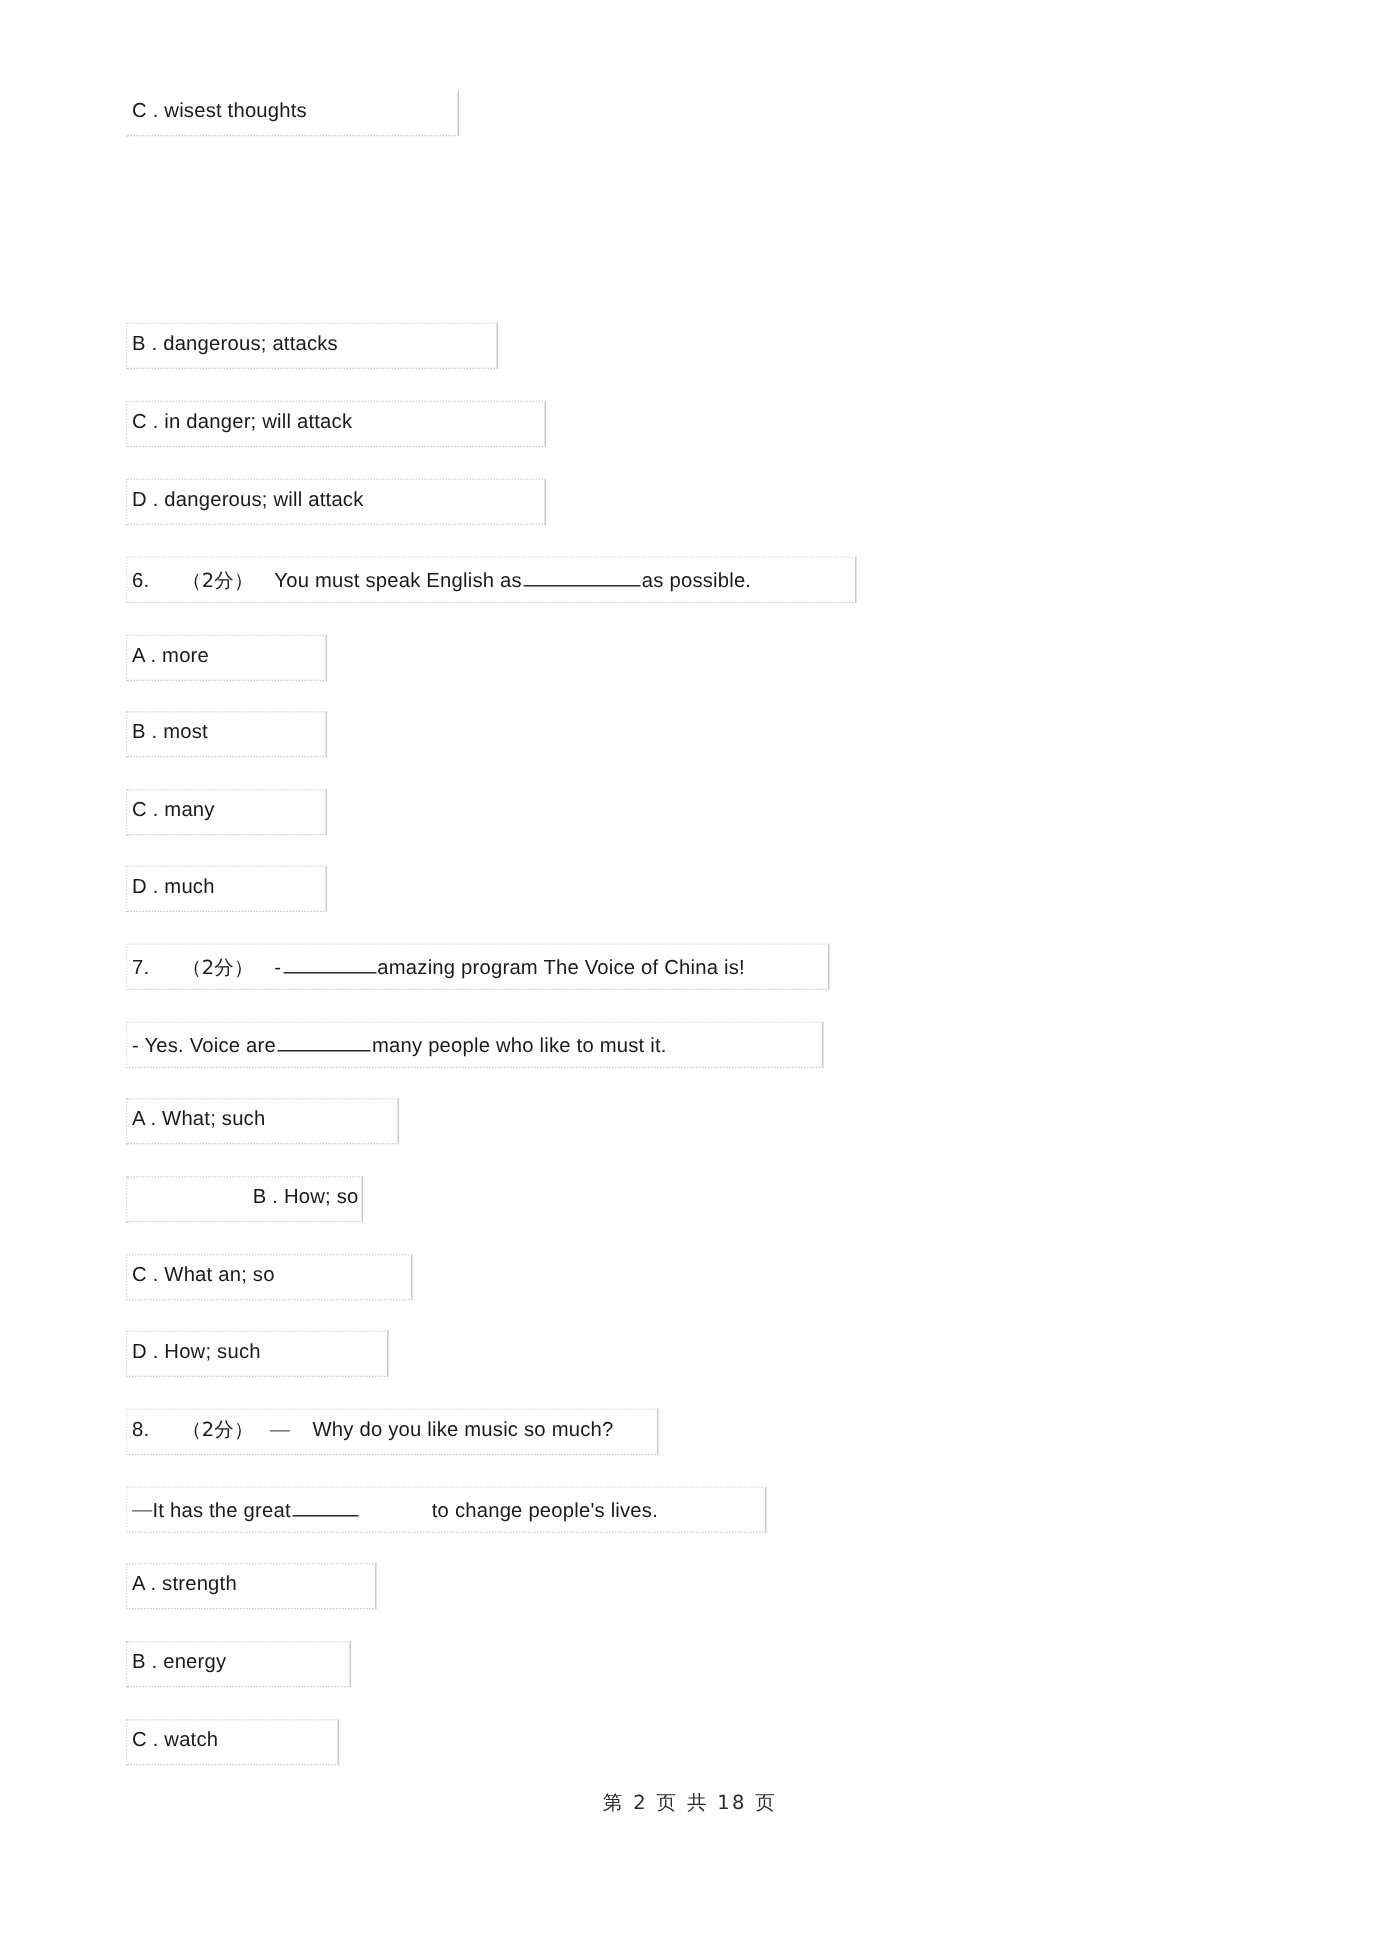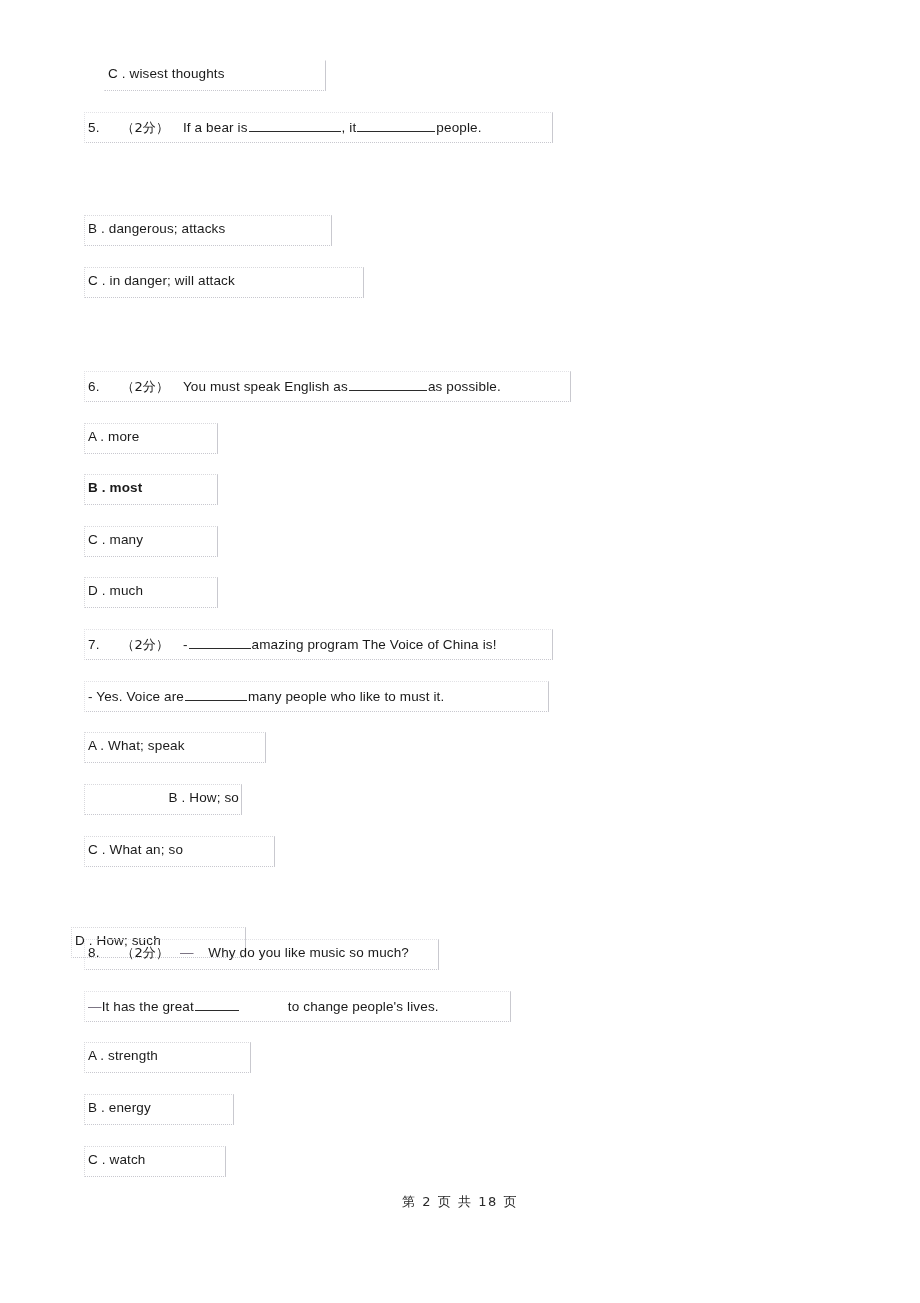--- a/index.html
+++ b/index.html
@@ -45,21 +45,20 @@
   
   .item.stem {
     font-size: 13.5px;
     border-top: 1px dotted #e2e2e6;
     border-left: 1px dotted #e2e2e6;
   }
 
   .item.nolefttop {
     border-top-color: transparent;
     border-left-color: transparent;
-    margin-left: 20px;
   }
 
   .qnum {
     display: inline-block;
   }
   .marks {
     display: inline-block;
     font-family: "DejaVu Sans", "Liberation Sans", sans-serif;
     font-size: 13px;
   }
@@ -99,47 +98,43 @@
 </style>
 </head>
 <body>
 
 <div class="page">
 
   <div class="item nolefttop" style="left:84px; top:60px; width:222px; height:31px;">
     <span>C . wisest thoughts</span>
   </div>
 
-  <div class="item stem" style="left:84px; top:112px; width:469px; height:31px;">
-    <span class="qnum">5.</span>
-    <span class="gap" style="width:14px;"></span>
-    <span class="marks">（2分）</span>
-    <span class="gap" style="width:6px;"></span>
-    <span class="stemtext">If a bear is </span><span class="blank b-xl"></span><span class="stemtext">, it </span><span class="blank b-lg"></span><span class="stemtext"> people.</span>
-  </div>
 
   <div class="item" style="left:84px; top:215px; width:248px; height:31px;">
     <span>B . dangerous; attacks</span>
   </div>
   <div class="item" style="left:84px; top:267px; width:280px; height:31px;">
     <span>C . in danger; will attack</span>
+  </div>
+  <div class="item" style="left:84px; top:319px; width:280px; height:31px;">
+    <span>D . dangerous; will attack</span>
   </div>
 
   <div class="item stem" style="left:84px; top:371px; width:487px; height:31px;">
     <span class="qnum">6.</span>
     <span class="gap" style="width:14px;"></span>
     <span class="marks">（2分）</span>
     <span class="gap" style="width:6px;"></span>
     <span class="stemtext">You must speak English as</span><span class="blank b-lg"></span><span class="stemtext"> as possible.</span>
   </div>
 
   <div class="item" style="left:84px; top:423px; width:134px; height:31px;">
     <span>A . more</span>
   </div>
-  <div class="item" style="left:84px; top:474px; width:134px; height:31px;font-weight:bold;">
+  <div class="item" style="left:84px; top:474px; width:134px; height:31px;">
     <span>B . most</span>
   </div>
   <div class="item" style="left:84px; top:526px; width:134px; height:31px;">
     <span>C . many</span>
   </div>
   <div class="item" style="left:84px; top:577px; width:134px; height:31px;">
     <span>D . much</span>
   </div>
 
   <div class="item stem" style="left:84px; top:629px; width:469px; height:31px;">
@@ -148,29 +143,29 @@
     <span class="marks">（2分）</span>
     <span class="gap" style="width:6px;"></span>
     <span class="stemtext">- </span><span class="blank b-md"></span><span class="stemtext"> amazing program The Voice of China is!</span>
   </div>
 
   <div class="item stem" style="left:84px; top:681px; width:465px; height:31px;">
     <span class="stemtext">- Yes. Voice are </span><span class="blank b-md"></span><span class="stemtext"> many people who like to must it.</span>
   </div>
 
   <div class="item" style="left:84px; top:732px; width:182px; height:31px;">
-    <span>A . What; speak</span>
+    <span>A . What; such</span>
   </div>
   <div class="item" style="left:84px; top:784px; width:158px; height:31px;text-align:right;">
     <span>B . How; so</span>
   </div>
   <div class="item" style="left:84px; top:836px; width:191px; height:31px;">
     <span>C . What an; so</span>
   </div>
-  <div class="item" style="left:71px; top:887px; width:175px; height:31px;margin-top:40px;">
+  <div class="item" style="left:84px; top:887px; width:175px; height:31px;">
     <span>D . How; such</span>
   </div>
 
   <div class="item stem" style="left:84px; top:939px; width:355px; height:31px;">
     <span class="qnum">8.</span>
     <span class="gap" style="width:14px;"></span>
     <span class="marks">（2分）</span>
     <span class="gap" style="width:3px;"></span>
     <span class="dash">—</span>
     <span class="gap" style="width:7px;"></span>

